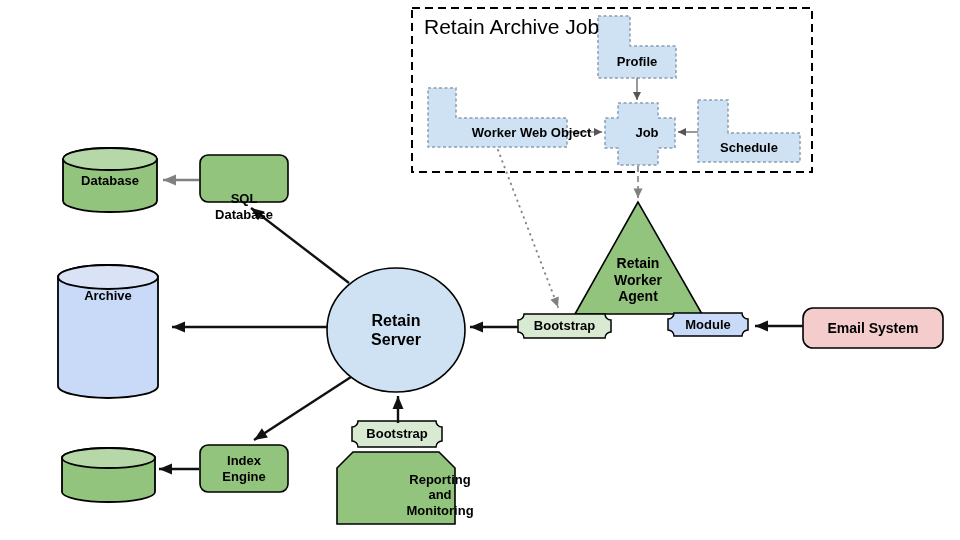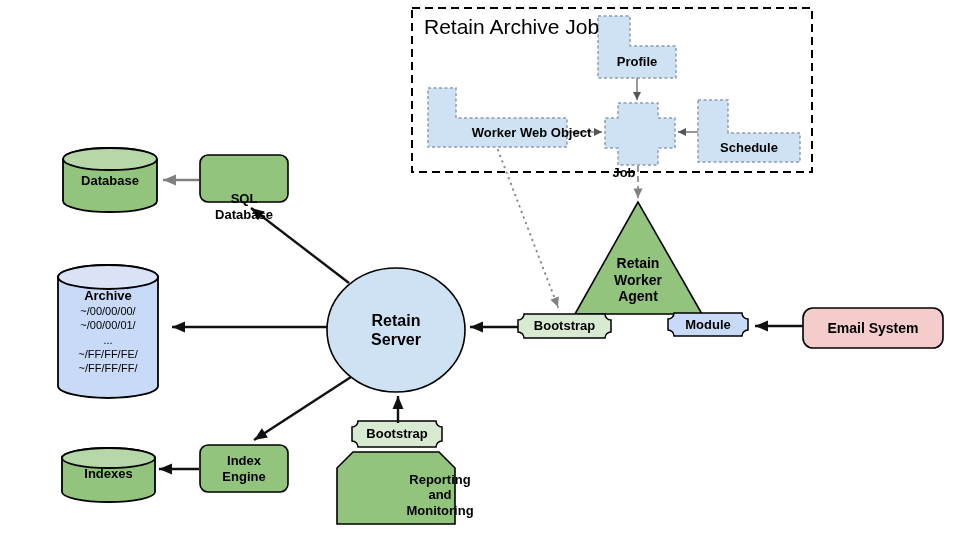--- a/index.html
+++ b/index.html
@@ -97,46 +97,40 @@
       <line x1="803" y1="326" x2="755" y2="326" marker-end="url(#ah-black)"></line>
       <line x1="199" y1="469" x2="159" y2="469" marker-end="url(#ah-black)"></line>
     </g>
     <line x1="199" y1="180" x2="163" y2="180" stroke="#808080" stroke-width="2.4" marker-end="url(#ah-gray)"></line>
   </svg>
 
   <div class="lbl title" style="left:424px;top:14px;width:220px;height:26px;">Retain Archive Job</div>
 
   <div class="lbl" style="left:598px;top:48px;width:78px;height:28px;">Profile</div>
   <div class="lbl" style="left:428px;top:118px;width:139px;height:29px;margin-left:34px;">Worker Web Object</div>
-  <div class="lbl" style="left:582px;top:118px;width:84px;height:30px;margin-top:40px;">Job</div>
+  <div class="lbl" style="left:605px;top:118px;width:84px;height:30px;">Job</div>
   <div class="lbl" style="left:698px;top:133px;width:102px;height:29px;">Schedule</div>
 
   <div class="lbl big" style="left:327px;top:300px;width:138px;height:60px;">Retain
 Server</div>
 
   <div class="lbl" style="left:588px;top:250px;width:100px;height:60px;font-size:14px;">Retain
 Worker
 Agent</div>
   <div class="lbl" style="left:518px;top:314px;width:93px;height:24px;">Bootstrap</div>
   <div class="lbl" style="left:668px;top:313px;width:80px;height:23px;">Module</div>
 
   <div class="lbl email" style="left:803px;top:308px;width:140px;height:40px;">Email System</div>
 
   <div class="lbl" style="left:200px;top:155px;width:88px;height:47px;margin-top:28px;">SQL
 Database</div>
   <div class="lbl" style="left:63px;top:167px;width:94px;height:28px;">Database</div>
 
   <div class="lbl" style="left:58px;top:288px;width:100px;height:16px;">Archive</div>
-  <div class="lbl mono-paths" style="left:58px;top:304px;width:100px;height:80px;align-items:flex-start;">~/00/00/00/
-~/00/00/01/
-...
-~/FF/FF/FE/
-~/FF/FF/FF/</div>
 
-  <div class="lbl" style="left:62px;top:462px;width:93px;height:24px;">Indexes</div>
   <div class="lbl" style="left:200px;top:445px;width:88px;height:47px;">Index
 Engine</div>
 
   <div class="lbl" style="left:337px;top:466px;width:118px;height:58px;padding-left:44px;">Reporting
 and
 Monitoring</div>
   <div class="lbl" style="left:352px;top:421px;width:90px;height:26px;">Bootstrap</div>
 </div>
 
 </body></html>

